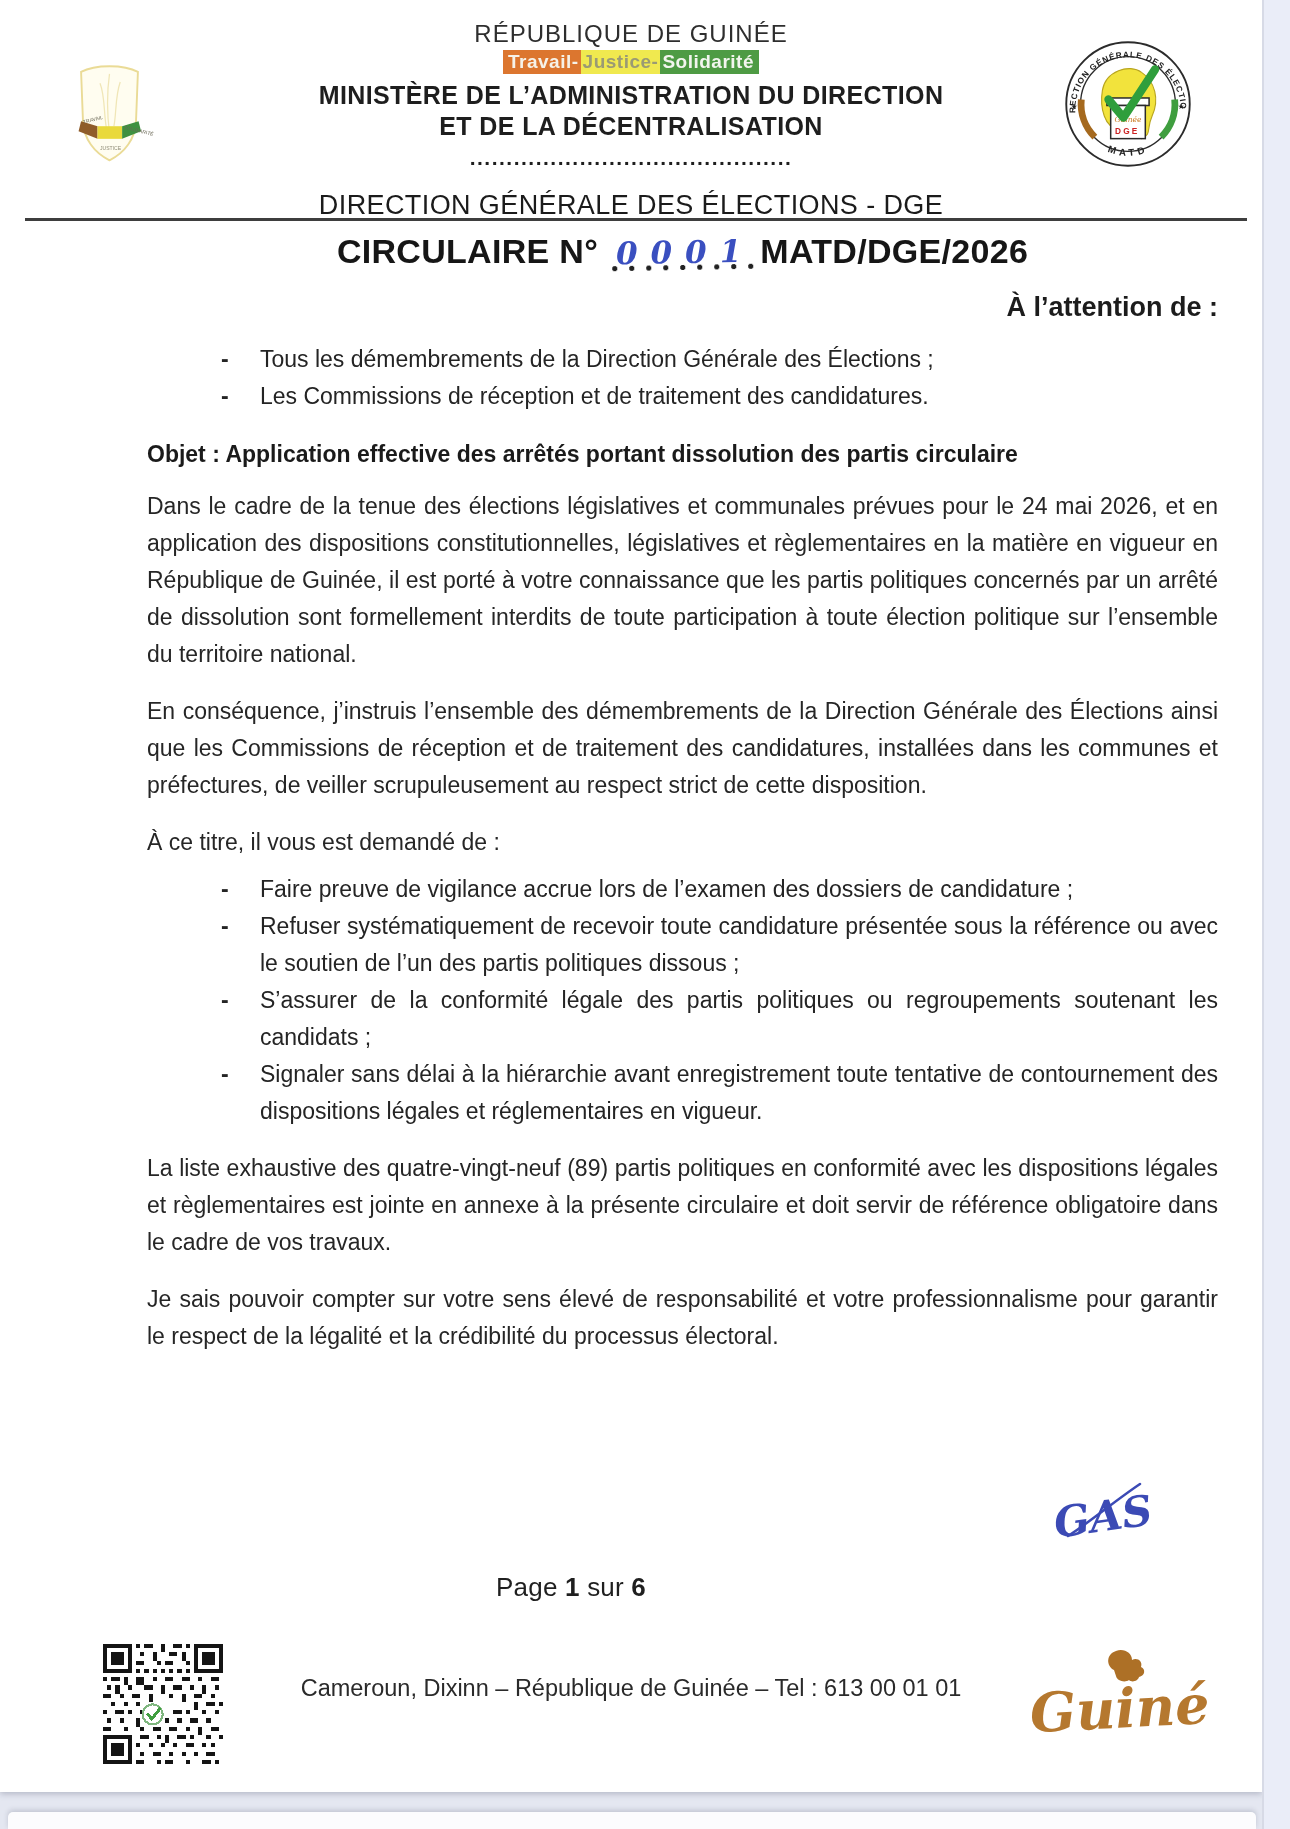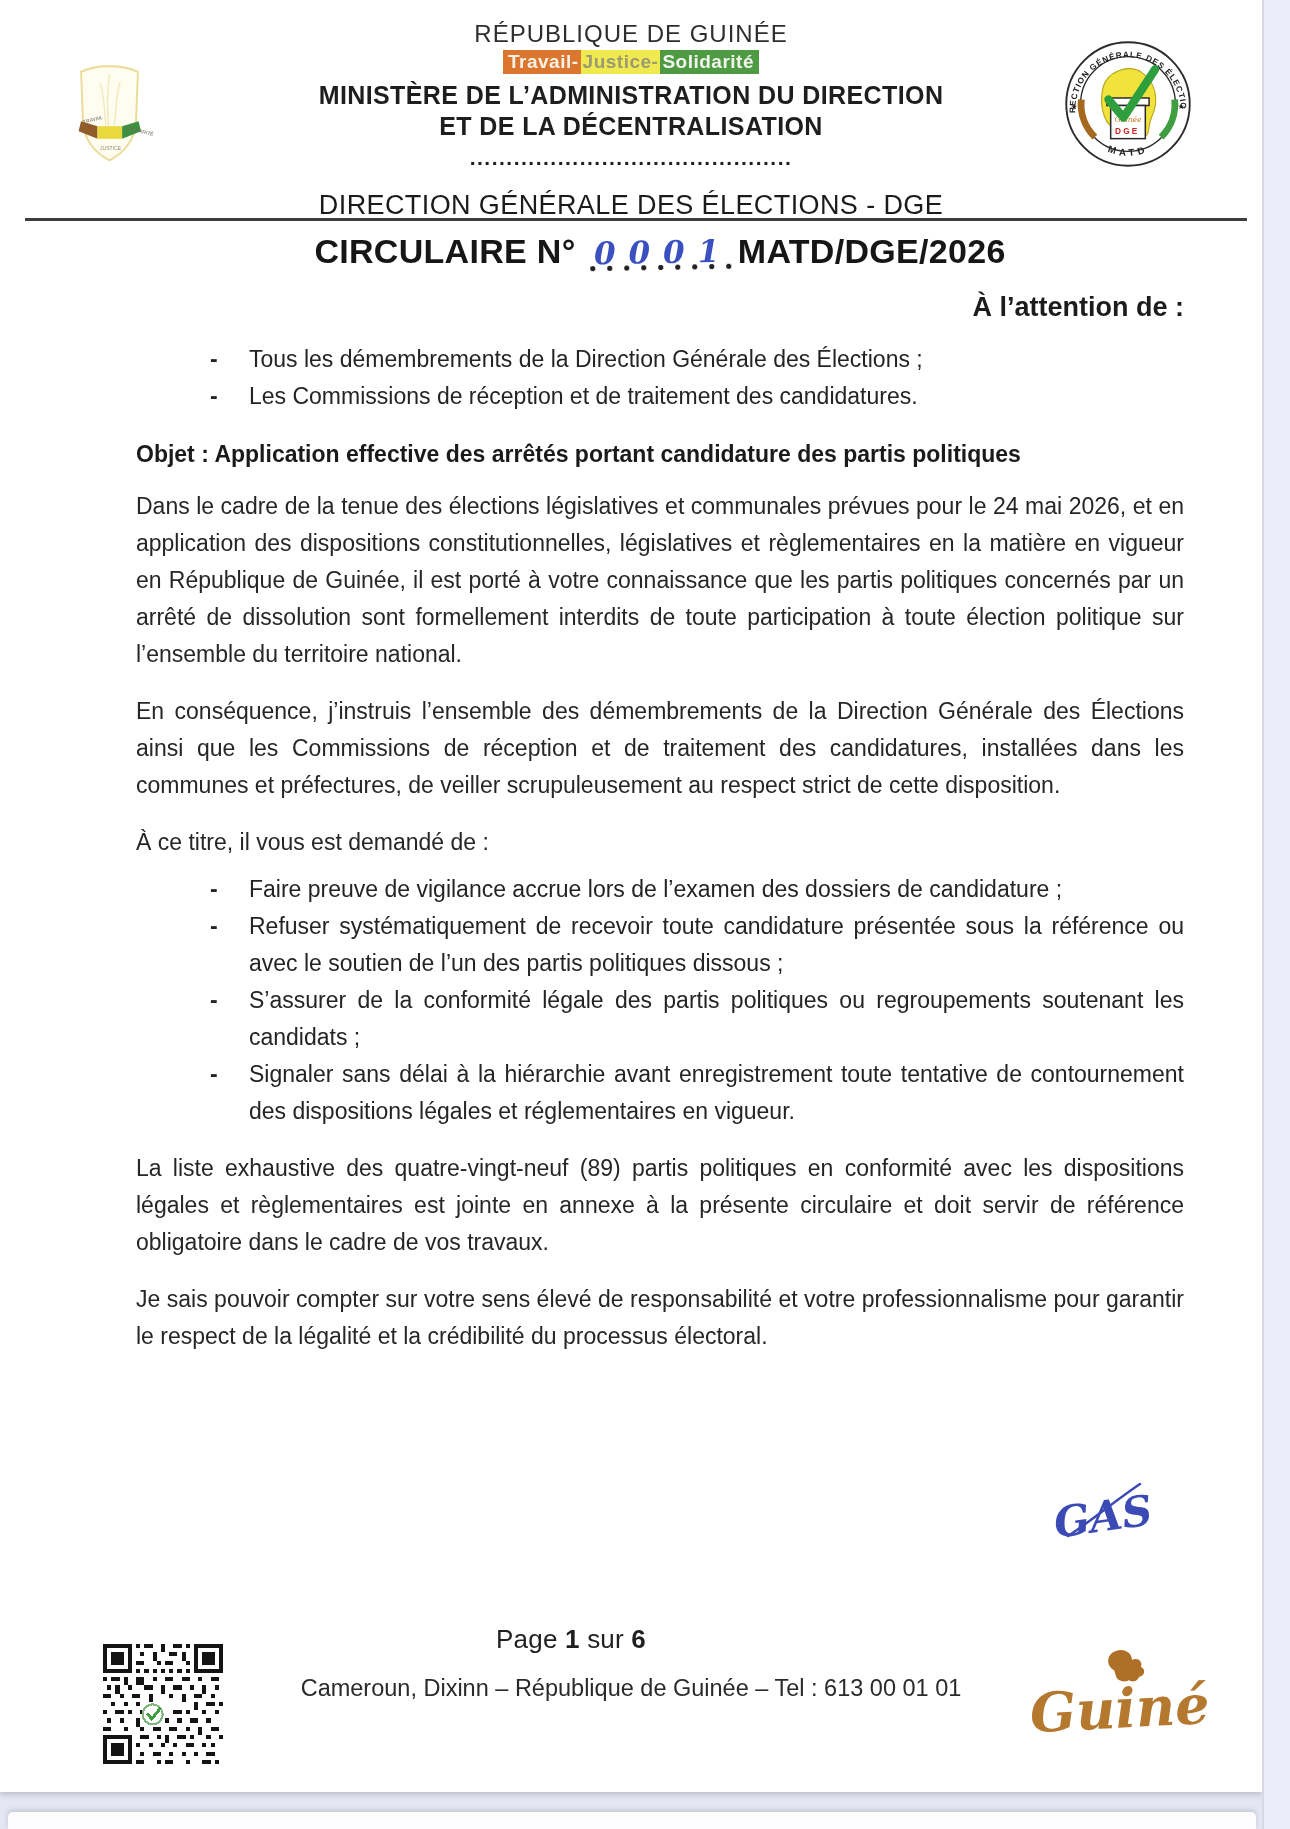--- a/index.html
+++ b/index.html
@@ -21,40 +21,40 @@
   .motto { margin-top:3px; font-size:19px; font-weight:bold; letter-spacing:.5px; }
   .motto .m-travail { background:#dc762f; color:#f6f2e8; padding:1px 2px 2px 5px; }
   .motto .m-justice { background:#f0e94f; color:#9a9a74; padding:1px 2px 2px 2px; }
   .motto .m-solidarite { background:#4e9b44; color:#f2f5ee; padding:1px 5px 2px 2px; }
   .ministry { margin-top:7px; font-size:25px; font-weight:bold; letter-spacing:.4px; line-height:31px; color:#1e1e1e; }
   .dots { margin-top:10px; font-size:21px; font-weight:bold; letter-spacing:1.5px; line-height:12px; color:#1e1e1e; }
   .direction { margin-top:26px; font-size:27px; font-weight:normal; letter-spacing:.4px; color:#1b1b1b; }
   .rule { position:absolute; left:25px; top:218px; width:1222px; height:3px; background:#3e3e3e; }
 
   
-  .content { position:absolute; left:1px; top:224px; width:1262px; padding:0 79px 0 135px; }
+  .content { position:absolute; left:12px; top:224px; width:1262px; padding:0 56px 0 135px; }
   .circ-title { margin-top:8px; text-align:center; font-size:34px; font-weight:bold; letter-spacing:.3px; color:#161616; }
   .hand { display:inline-block; color:#3a4fc0; font-family:"DejaVu Serif", serif; font-style:italic; font-weight:bold;
           font-size:31px; letter-spacing:13px; padding:0 4px 2px 10px; margin:0 2px 0 8px; transform:rotate(-1deg);
           background-image:radial-gradient(circle, #222 2.4px, rgba(0,0,0,0) 2.9px);
           background-size:17px 9px; background-repeat:repeat-x; background-position:0 bottom; }
   .attention-h { margin-top:20px; text-align:right; font-size:27px; font-weight:bold; color:#1c1c1c; }
   .attn-list { margin-top:18px; }
   .attn-row { display:flex; font-size:23px; line-height:37px; }
   .attn-row .mk { width:39px; padding-left:74px; box-sizing:content-box; flex:0 0 auto; font-weight:bold; }
   .objet { margin-top:26px; font-size:23px; font-weight:bold; color:#1a1a1a; }
   .para { margin-top:20px; font-size:23px; line-height:37px; text-align:justify; color:#262626; }
   .demand-list { margin-top:10px; }
   .demand-row { display:flex; font-size:23px; line-height:37px; }
   .demand-row .mk { width:39px; padding-left:74px; box-sizing:content-box; flex:0 0 auto; font-weight:bold; }
   .demand-row .tx { flex:1 1 auto; text-align:justify; }
 
   
   .signature { position:absolute; left:1040px; top:1478px; width:140px; height:80px; }
-  .pageinfo { position:absolute; left:0; top:1624px; width:1142px; text-align:center;
+  .pageinfo { position:absolute; left:0; top:1572px; width:1142px; text-align:center;
               font-size:26px; color:#1f1f1f; letter-spacing:.2px; }
   .pageinfo b { font-weight:bold; }
   .qr { position:absolute; left:103px; top:1643px; width:120px; height:122px; }
   .addr { position:absolute; left:131px; top:1668px; width:1000px; text-align:center;
           font-size:23.5px; line-height:40px; color:#2a2a2a; }
   .addr a { color:#2b57c5; text-decoration:underline; }
   .brand { position:absolute; left:1018px; top:1642px; width:190px; height:112px; }
 </style>
 </head>
 <body>
@@ -122,21 +122,21 @@
         <div class="attn-row">
           <span class="mk">-</span>
           <span class="tx">Tous les démembrements de la Direction Générale des Élections ;</span>
         </div>
         <div class="attn-row">
           <span class="mk">-</span>
           <span class="tx">Les Commissions de réception et de traitement des candidatures.</span>
         </div>
       </div>
 
-      <div class="objet"><span>Objet :</span> <span>Application effective des arrêtés portant candidature des partis politiques</span></div>
+      <div class="objet"><span>Objet :</span> <span>Application effective des arrêtés portant dissolution des partis circulaire</span></div>
 
       <p class="para">Dans le cadre de la tenue des élections législatives et communales prévues pour le 24 mai 2026, et en application des dispositions constitutionnelles, législatives et règlementaires en la matière en vigueur en République de Guinée, il est porté à votre connaissance que les partis politiques concernés par un arrêté de dissolution sont formellement interdits de toute participation à toute élection politique sur l’ensemble du territoire national.</p>
       <p class="para">En conséquence, j’instruis l’ensemble des démembrements de la Direction Générale des Élections ainsi que les Commissions de réception et de traitement des candidatures, installées dans les communes et préfectures, de veiller scrupuleusement au respect strict de cette disposition.</p>
       <p class="para">À ce titre, il vous est demandé de :</p>
 
       <div class="demand-list">
         <div class="demand-row">
           <span class="mk">-</span>
           <span class="tx">Faire preuve de vigilance accrue lors de l’examen des dossiers de candidature ;</span>
         </div>

